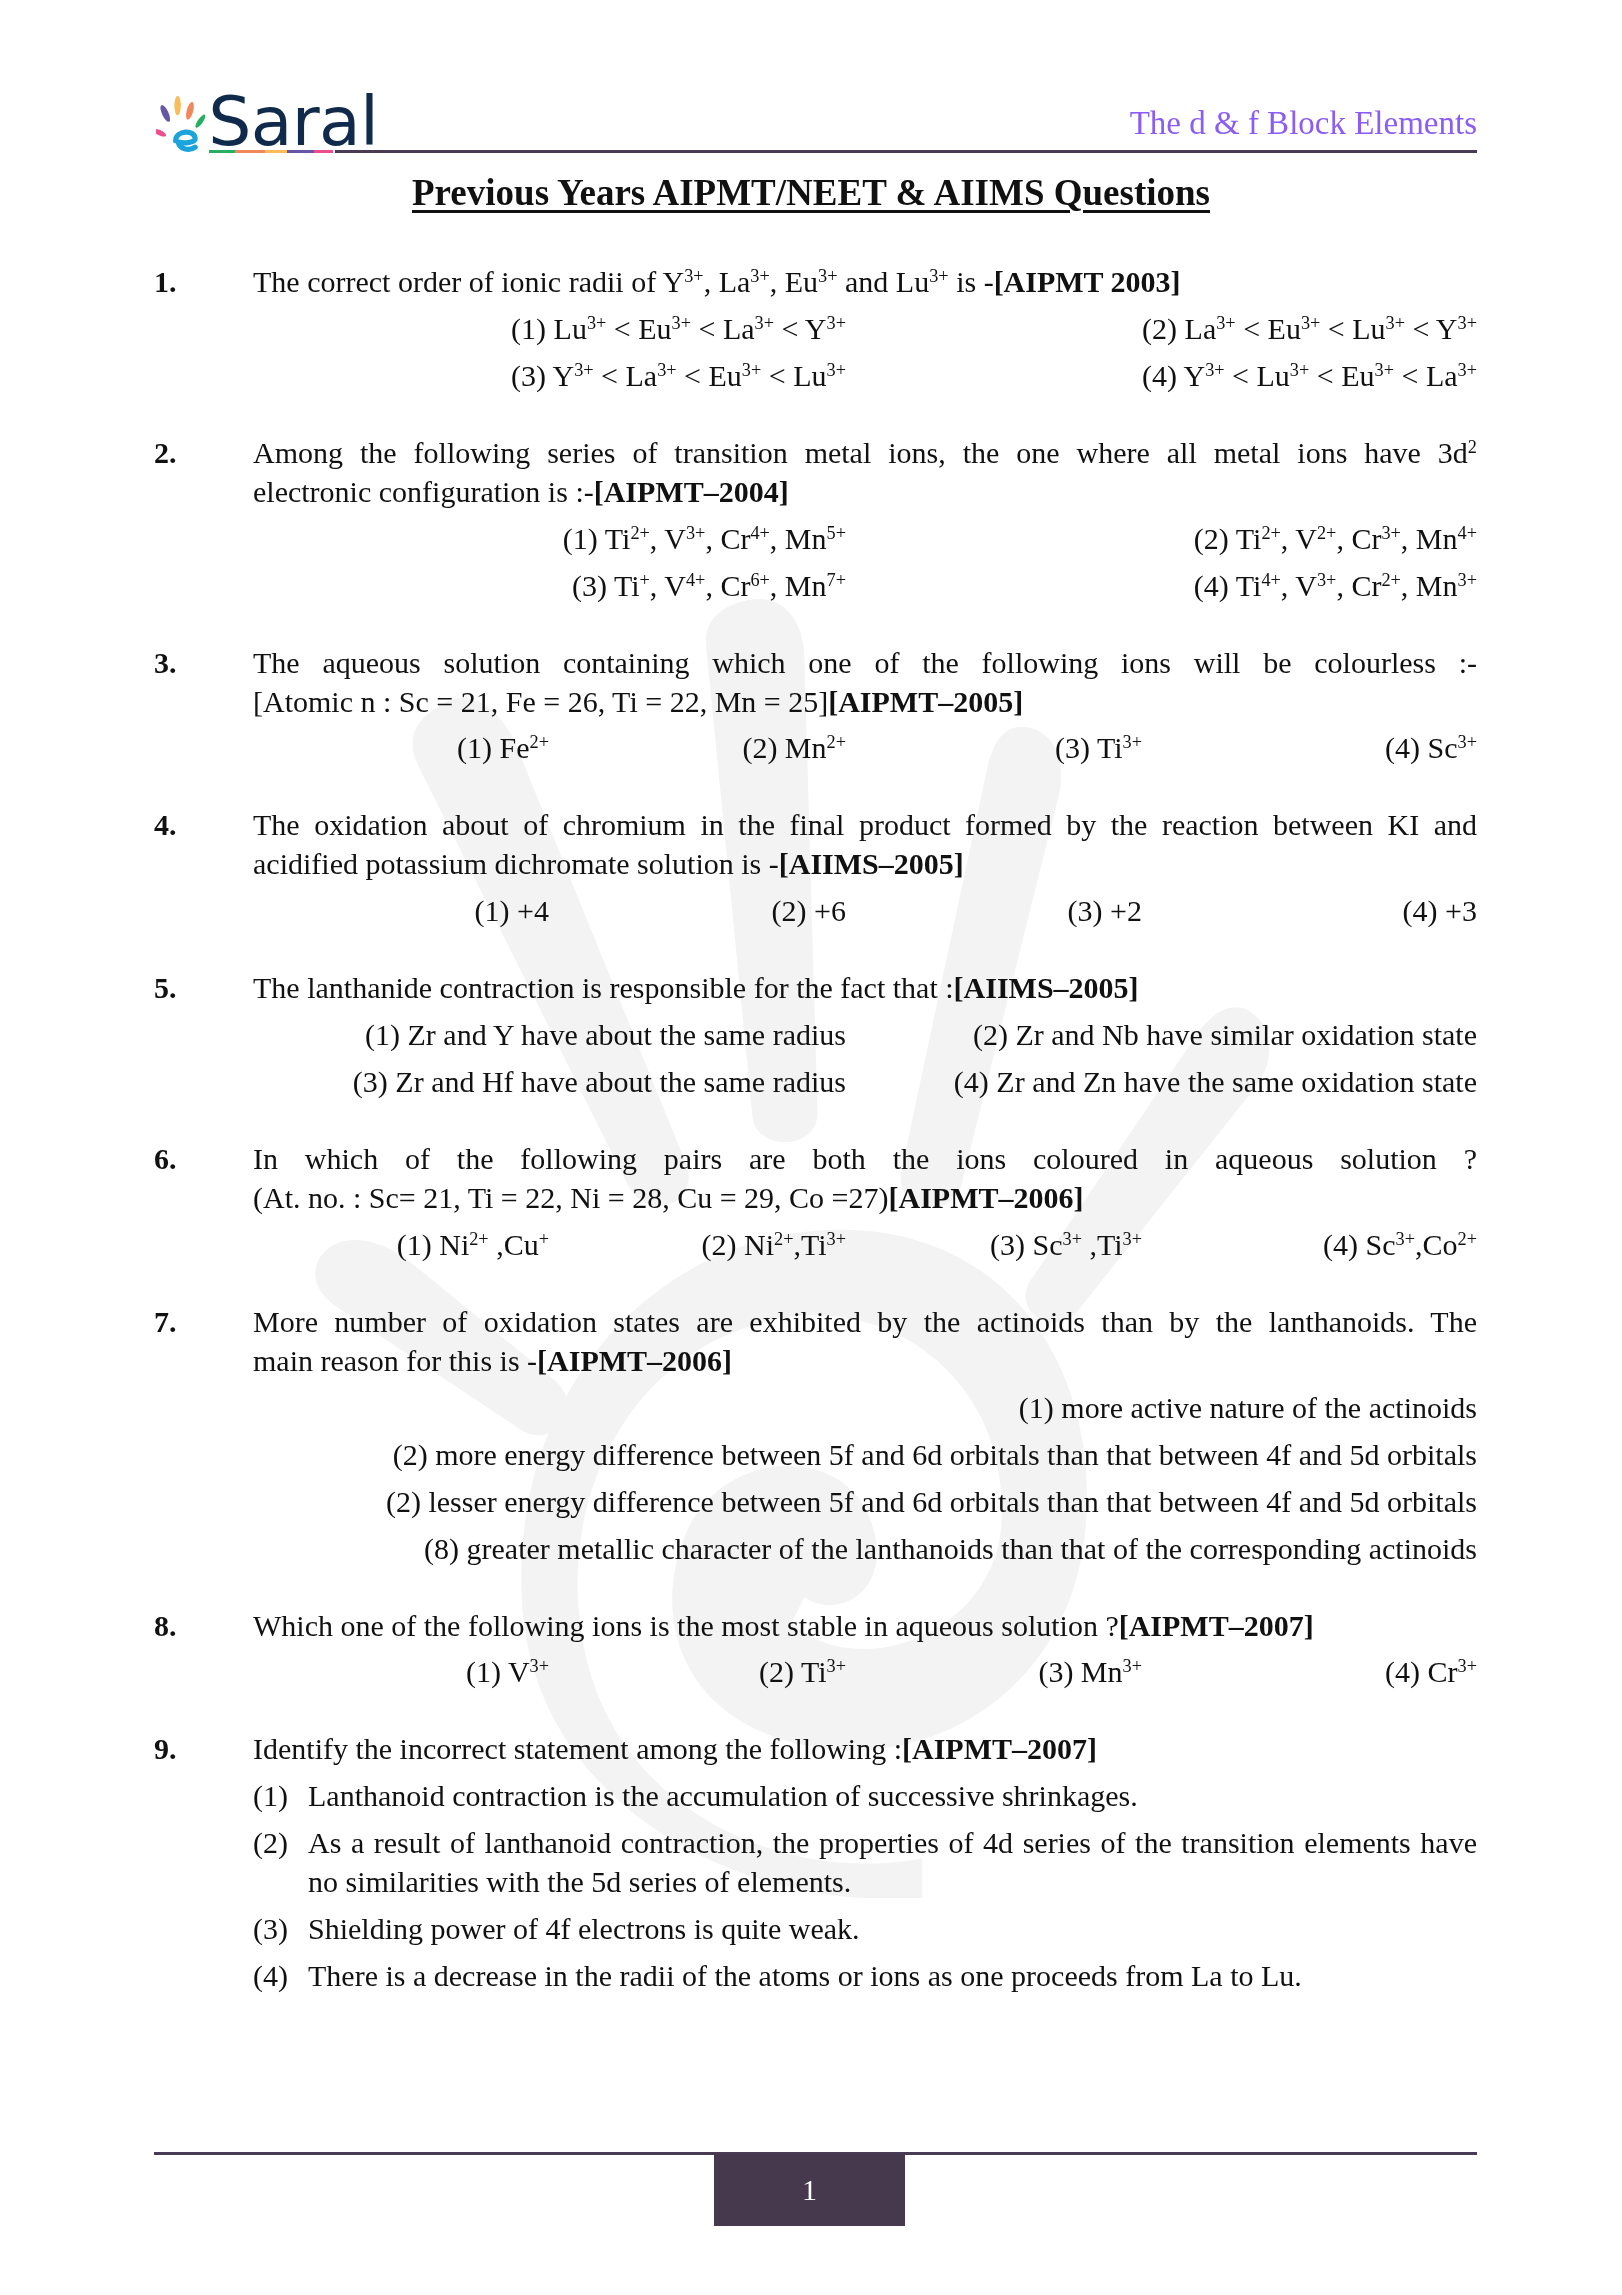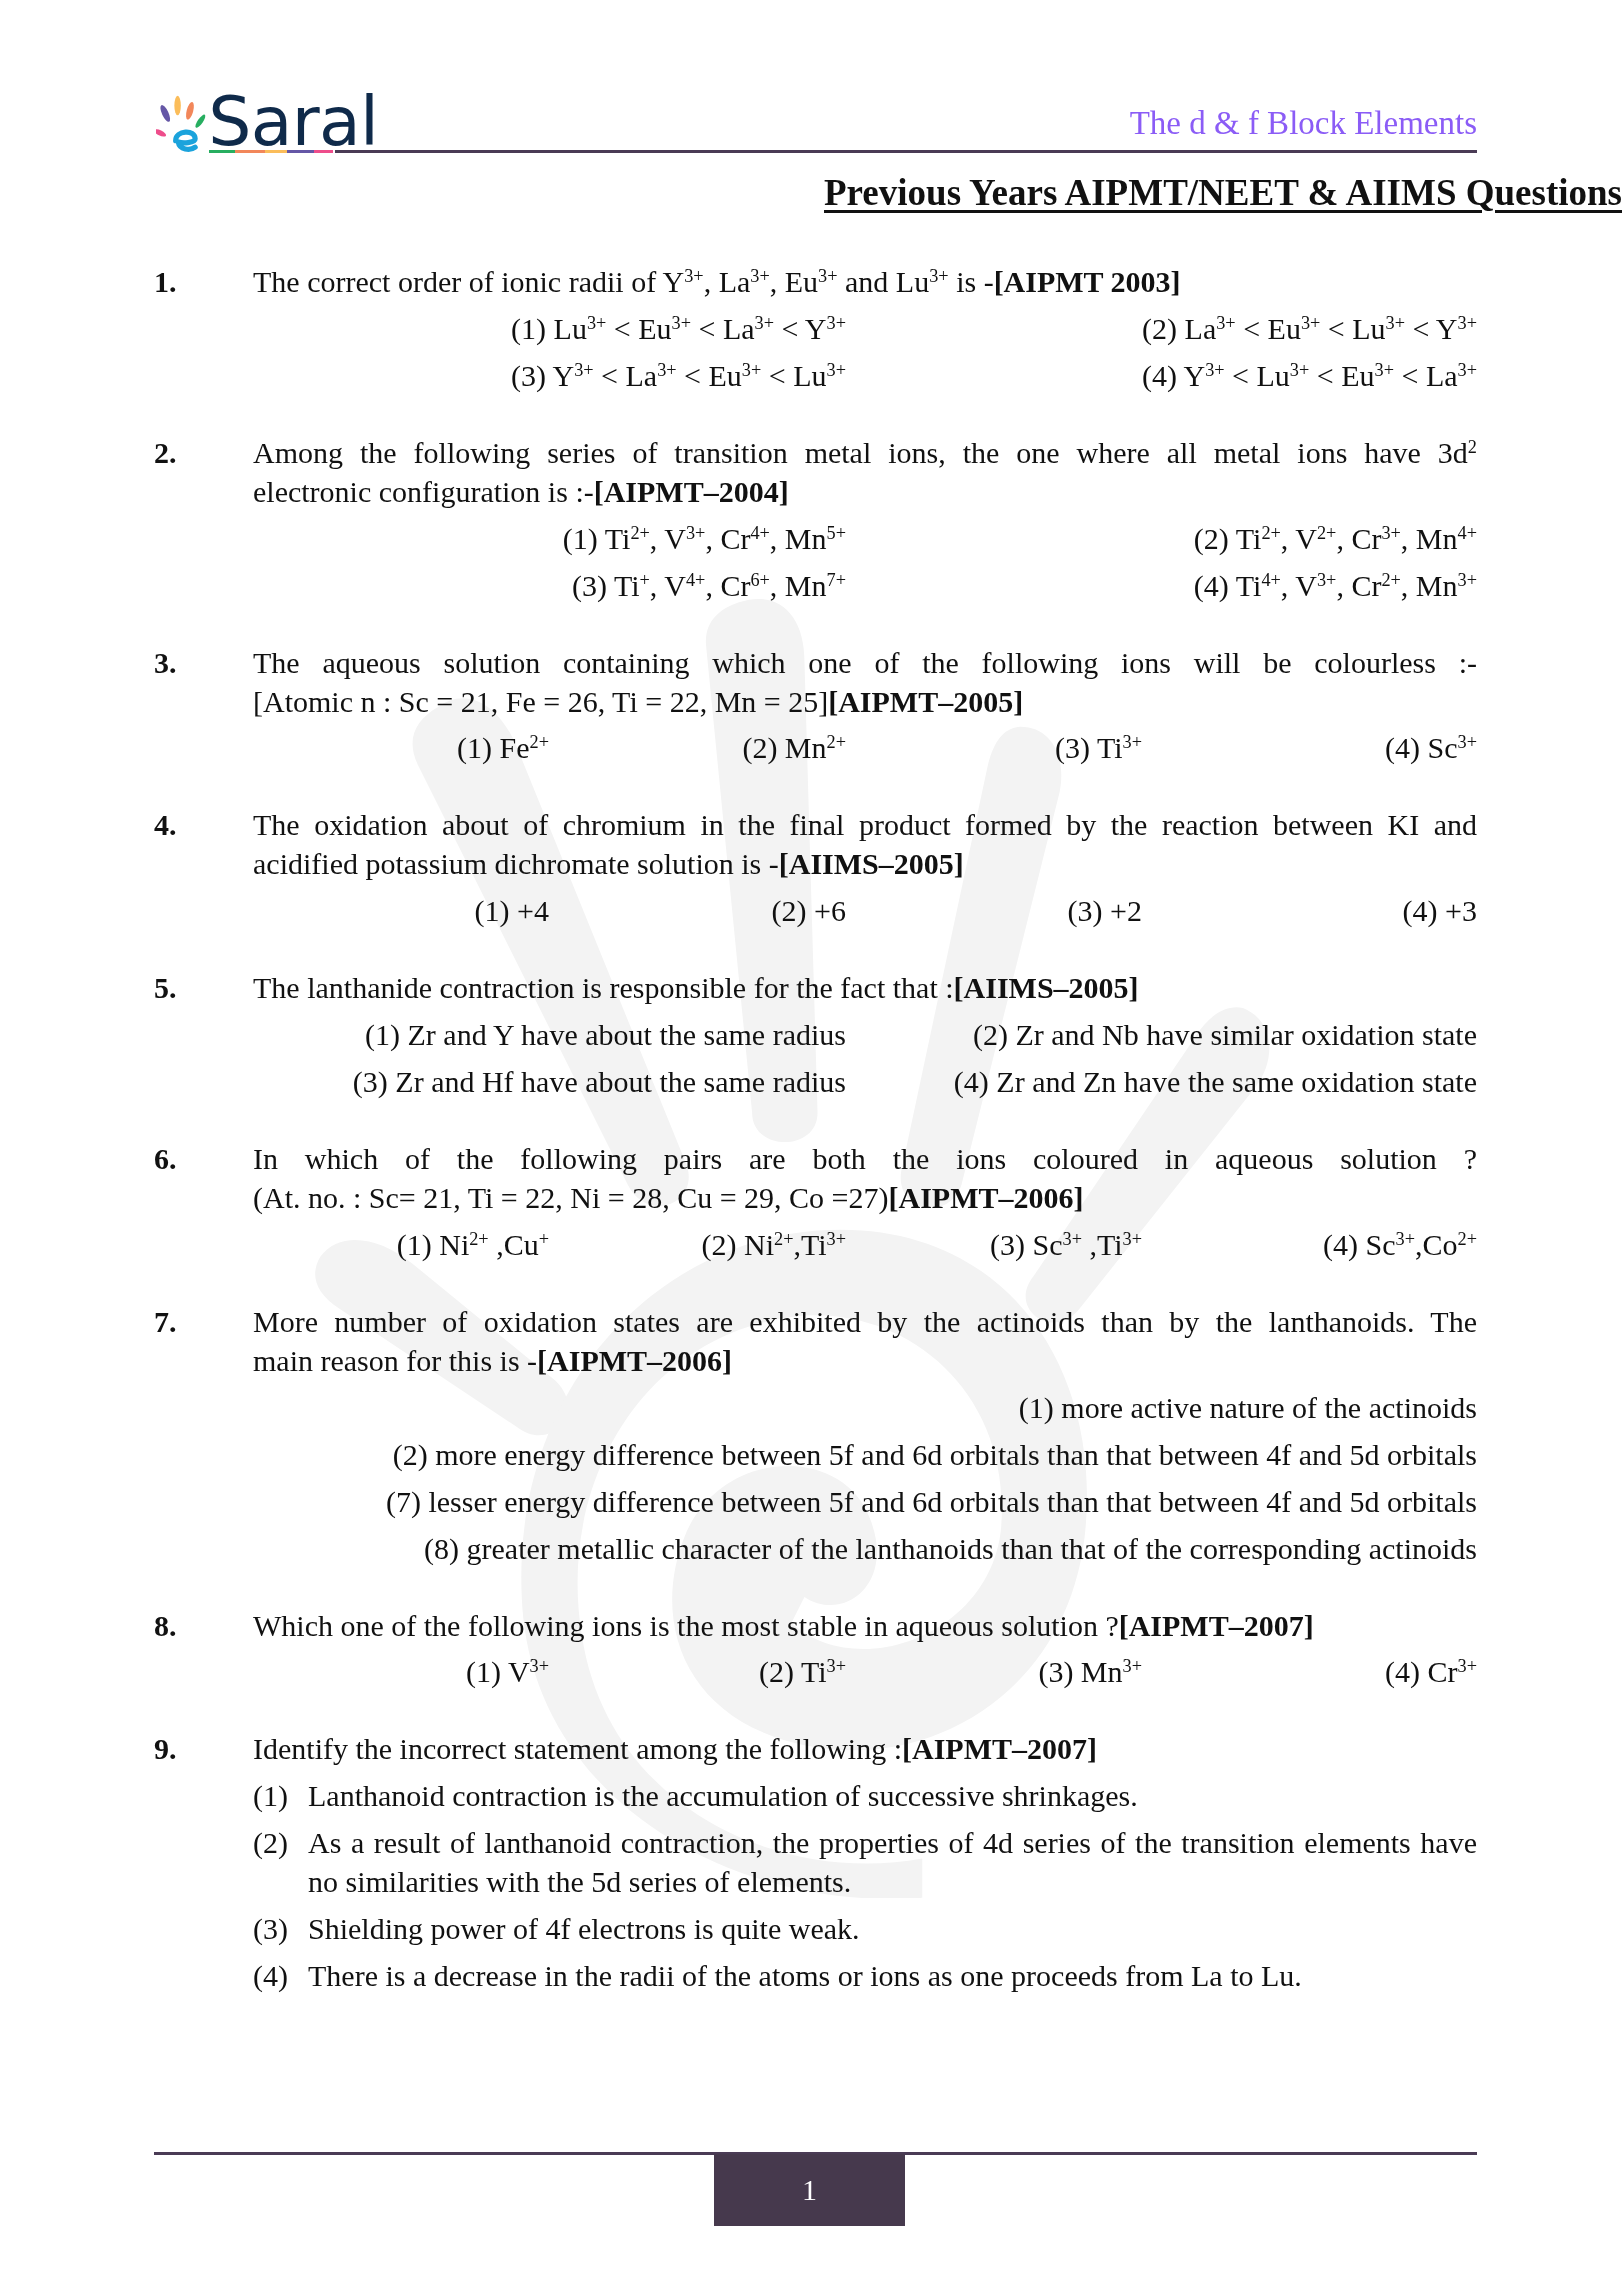--- a/index.html
+++ b/index.html
@@ -12,21 +12,21 @@
   
   .logo { position: absolute; left: 156px; top: 90px; height: 68px; display: flex; z-index: 2; }
   .logo-mark { width: 51px; height: 65px; }
   .logo-text { font-family: "DejaVu Sans", "Liberation Sans", sans-serif; font-size: 68px; line-height: 63px;
                color: #0f2a4a; font-weight: 500; letter-spacing: -0.7px; margin-left: 1.3px; }
   .logo-stripes { position: absolute; left: 209px; top: 150px; height: 3.3px; display: flex; z-index: 2; }
   .logo-stripes span { display: block; height: 3.3px; }
   .header-line { position: absolute; left: 335px; top: 150px; width: 1142px; height: 3.3px; background: #4a3b55; z-index: 1; }
   .header-title { position: absolute; right: 145px; top: 105px; font-size: 33px; color: #8b5cf6; z-index: 2; }
 
-  .page-title { position: absolute; left: 0; width: 1622px; top: 171px; text-align: right; z-index: 2; }
+  .page-title { position: absolute; left: 0; width: 1622px; top: 171px; text-align: center; z-index: 2; }
   .page-title span { font-size: 37px; font-weight: bold; text-decoration: underline; text-decoration-thickness: 2.6px; text-underline-offset: 5.2px; }
 
   
   .questions { position: absolute; left: 154px; top: 262px; width: 1323px; z-index: 2; font-size: 30px; line-height: 39px; }
   .q { position: relative; margin-bottom: 38px; }
   .q-num { position: absolute; left: 0; top: 0; font-weight: bold; width: 52px; }
   .q-body { margin-left: 99px; }
   .q-line { display: flex; align-items: baseline; }
   .q-line.just { text-align: justify; text-align-last: justify; display: block; }
   .tag { font-weight: bold; white-space: nowrap; }
@@ -183,21 +183,21 @@
       <div class="q-num">7.</div>
       <div class="q-body">
         <div class="q-line just"><span>More number of oxidation states are exhibited by the actinoids than by the lanthanoids. The</span></div>
         <div class="q-line">
           <span>main reason for this is -</span>
           <span class="tag">[AIPMT–2006]</span>
         </div>
         <div class="opts one">
           <div class="opt">(1) more active nature of the actinoids</div>
           <div class="opt">(2) more energy difference between 5f and 6d orbitals than that between 4f and 5d orbitals</div>
-          <div class="opt">(7) lesser energy difference between 5f and 6d orbitals than that between 4f and 5d orbitals</div>
+          <div class="opt">(2) lesser energy difference between 5f and 6d orbitals than that between 4f and 5d orbitals</div>
           <div class="opt">(8) greater metallic character of the lanthanoids than that of the corresponding actinoids</div>
         </div>
       </div>
     </div>
     <div class="q">
       <div class="q-num">8.</div>
       <div class="q-body">
         <div class="q-line">
           <span>Which one of the following ions is the most stable in aqueous solution ?</span>
           <span class="tag">[AIPMT–2007]</span>

